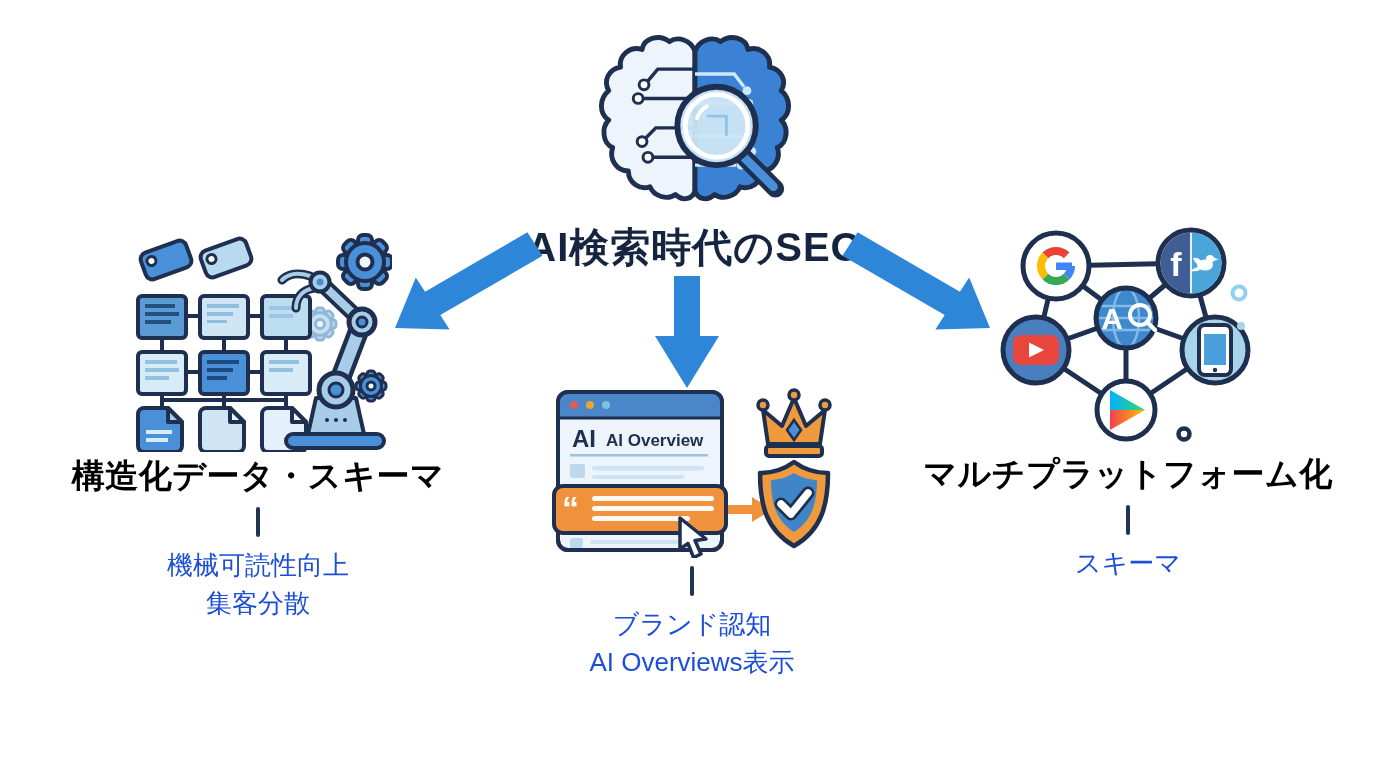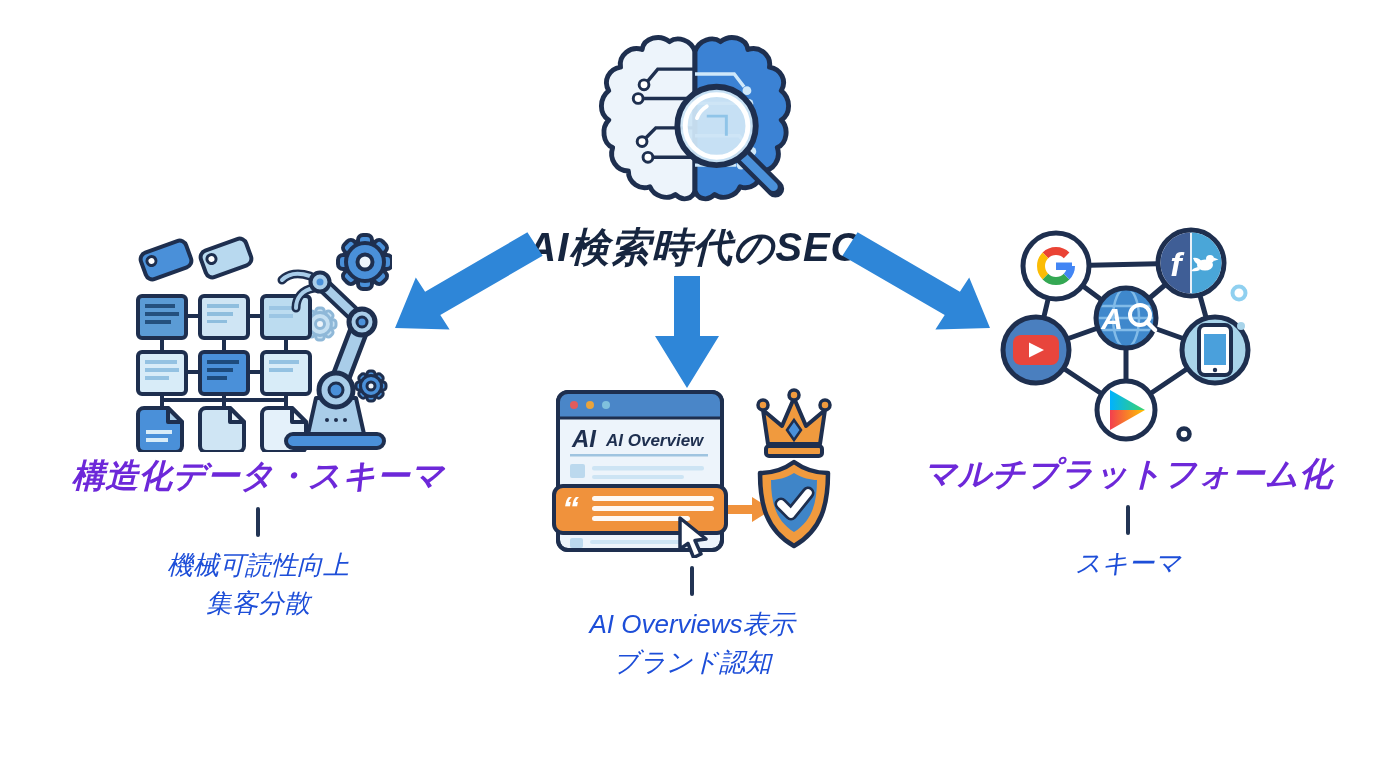--- a/index.html
+++ b/index.html
@@ -1,30 +1,30 @@
 <!DOCTYPE html>
 <html><head>
 <meta charset="utf-8">
 <style>
   html,body{margin:0;padding:0;background:#ffffff;}
   .canvas{
     position:relative;width:1376px;height:768px;background:#ffffff;overflow:hidden;
-    font-family:"Liberation Sans","DejaVu Sans",sans-serif;color:#172a47;font-style:italic;
+    font-family:"Liberation Sans","DejaVu Sans",sans-serif;color:#172a47;
   }
   .abs{position:absolute;}
   .main-title{
     top:220px;left:398px;width:594px;text-align:center;
     font-size:40px;font-weight:800;letter-spacing:1px;color:#16253f;
   }
   .branch{display:flex;flex-direction:column;align-items:center;}
   .branch-left{left:18px;top:228px;width:480px;}
   .branch-mid{left:512px;top:386px;width:360px;}
   .branch-right{left:898px;top:226px;width:460px;}
   .branch .heading{
-    font-size:33px;font-weight:800;color:#6d28d9;letter-spacing:.5px;
+    font-size:33px;font-weight:800;color:#000000;letter-spacing:.5px;
     margin-top:2px;white-space:nowrap;
   }
   .branch-mid .heading{margin-top:16px;}
   .vline{width:4px;height:30px;background:#223454;border-radius:2px;margin:8px 0 8px 0;}
   .points{text-align:center;font-size:26px;font-weight:500;color:#1d4ed8;line-height:1.4;}
   .points div{margin:2px 0;}
   svg text{font-family:"Liberation Sans","DejaVu Sans",sans-serif;}
 </style>
 </head>
 <body>
@@ -263,22 +263,22 @@
 
       <g transform="translate(204,76)">
         <path d="M38,0 C49,8 62,11 72,11 C72,42 66,68 38,84 C10,68 4,42 4,11 C14,11 27,8 38,0 Z" fill="#f09a3e" stroke="#1e2f4f" stroke-width="4.5" stroke-linejoin="round"></path>
         <path d="M38,11 C46,16 55,18 61,18 C61,41 56,59 38,70 C20,59 15,41 15,18 C21,18 30,16 38,11 Z" fill="#3f85c8"></path>
         <path d="M25,42 L35,52 L52,31" fill="none" stroke="#1e2f4f" stroke-width="13" stroke-linecap="round" stroke-linejoin="round"></path>
         <path d="M25,42 L35,52 L52,31" fill="none" stroke="#ffffff" stroke-width="7.5" stroke-linecap="round" stroke-linejoin="round"></path>
       </g>
     </svg>
     <div class="vline"></div>
     <div class="points">
+      <div>ブランド認知</div>
       <div>AI Overviews表示</div>
-      <div>ブランド認知</div>
     </div>
   </div>
 
   <div class="abs branch branch-right">
     <svg width="260" height="224" viewBox="0 0 260 224">
       <defs>
         <clipPath id="fbclip">
             <circle cx="193" cy="37" r="30.5"></circle>
           </clipPath>
         <clipPath id="globeclip">

